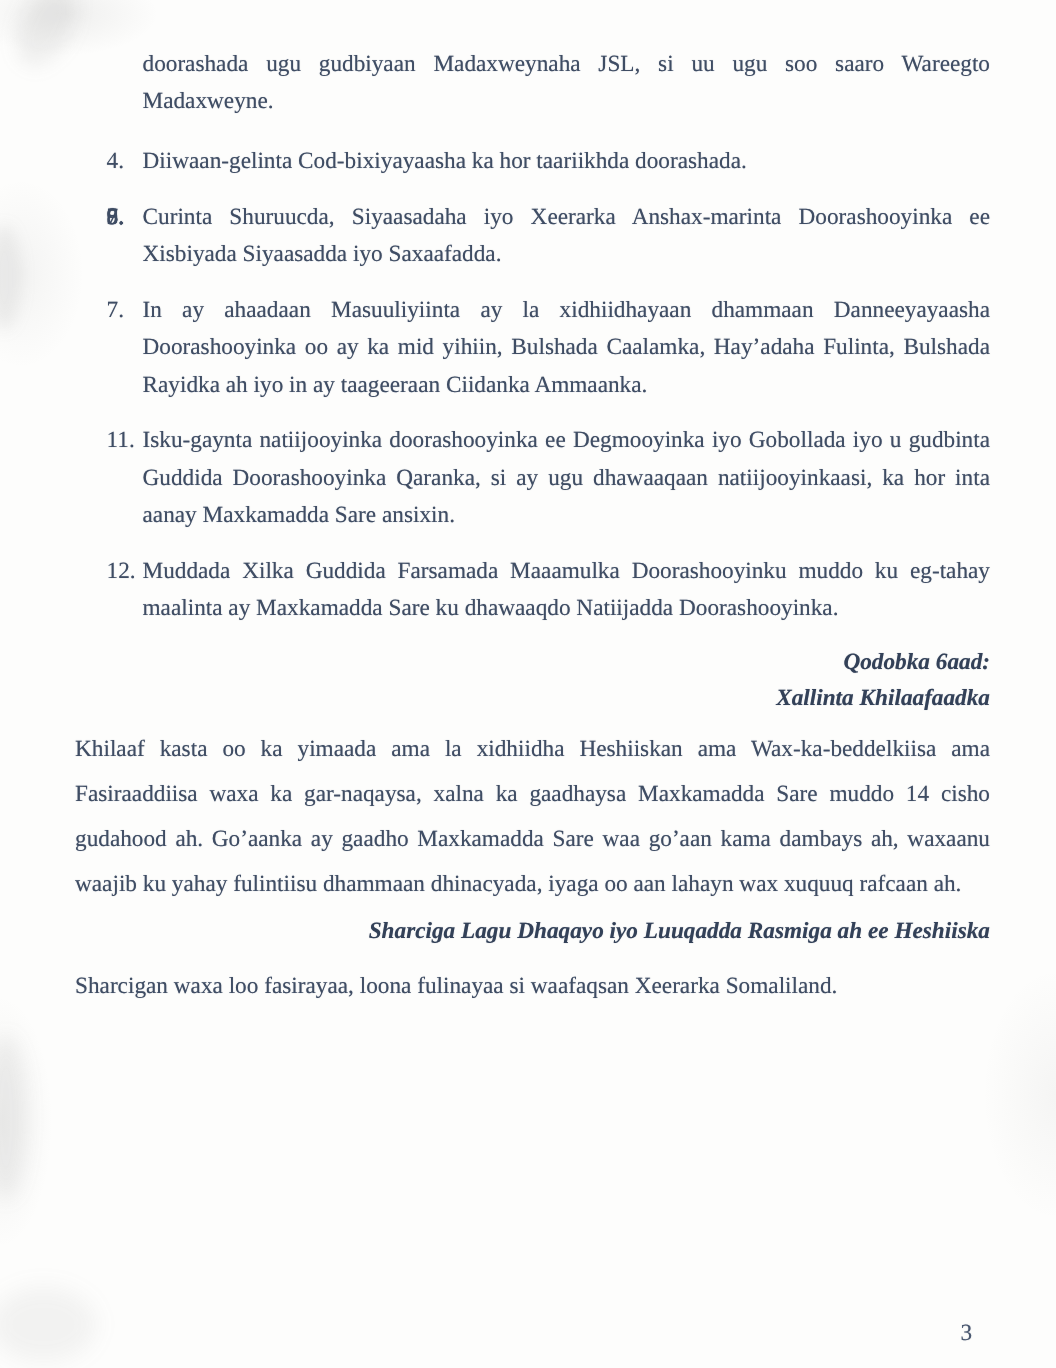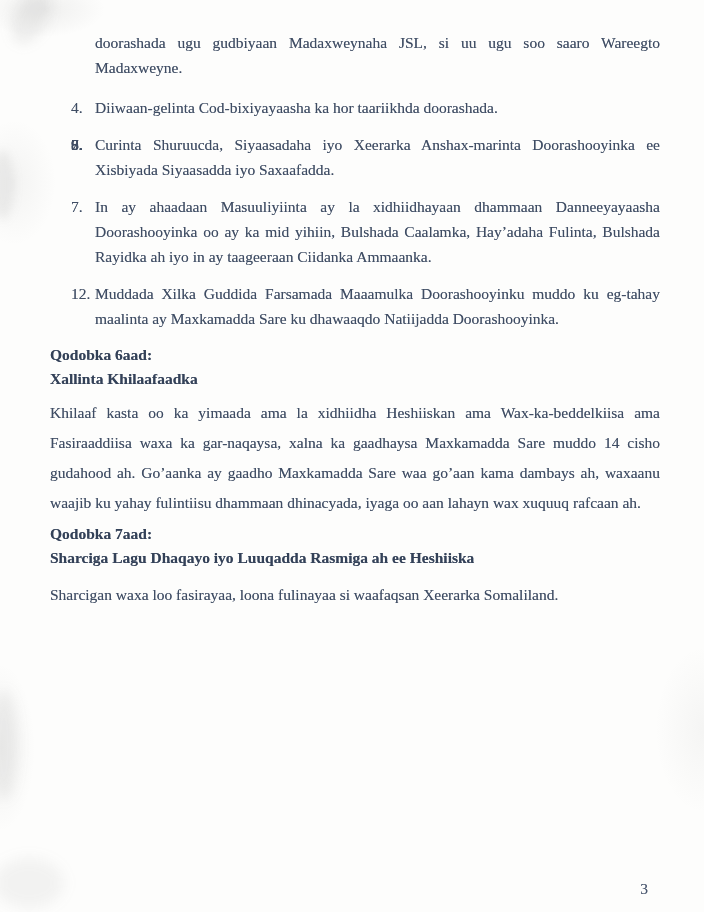--- a/index.html
+++ b/index.html
@@ -41,25 +41,26 @@
     padding-left: 45px;
     margin-bottom: 12px;
     text-align: justify;
   }
   .li .num {
     position: absolute;
     left: 21px;
     top: 0;
   }
   .heading {
-    text-align: left;
+    text-align: right;
     font-weight: bold;
     color: #334158;
     margin: 0;
     line-height: 24px;
+    font-style: italic;
   }
   .heading.first { margin-top: 2px; }
   .para {
     margin: 7px 0 0 0;
     text-align: justify;
     line-height: 30px;
   }
   .para.last {
     text-align: left;
     margin-top: 10px;
@@ -121,31 +122,31 @@
     <p class="continuation">doorashada ugu gudbiyaan Madaxweynaha JSL, si uu ugu soo saaro Wareegto Madaxweyne.</p>
 
     <div class="list">
         <div class="li"><span class="num">4.</span><span class="txt">Diiwaan-gelinta Cod-bixiyayaasha ka hor taariikhda doorashada.</span></div>
         <div class="li"><span class="num">5.</span></div>
         <div class="li"><span class="num">6.</span></div>
         <div class="li"><span class="num">7.</span></div>
         <div class="li"><span class="num">8.</span></div>
         <div class="li"><span class="num">9.</span><span class="txt">Curinta Shuruucda, Siyaasadaha iyo Xeerarka Anshax-marinta Doorashooyinka ee Xisbiyada Siyaasadda iyo Saxaafadda.</span></div>
         <div class="li"><span class="num">7.</span><span class="txt">In ay ahaadaan Masuuliyiinta ay la xidhiidhayaan dhammaan Danneeyayaasha Doorashooyinka oo ay ka mid yihiin, Bulshada Caalamka, Hay’adaha Fulinta, Bulshada Rayidka ah iyo in ay taageeraan Ciidanka Ammaanka.</span></div>
+        <div class="li"><span class="num">11.</span><span class="txt">Isku-gaynta natiijooyinka doorashooyinka ee Degmooyinka iyo Gobollada iyo u gudbinta Guddida Doorashooyinka Qaranka, si ay ugu dhawaaqaan natiijooyinkaasi, ka hor inta aanay Maxkamadda Sare ansixin.</span></div>
         <div class="li"><span class="num">12.</span><span class="txt">Muddada Xilka Guddida Farsamada Maaamulka Doorashooyinku muddo ku eg-tahay maalinta ay Maxkamadda Sare ku dhawaaqdo Natiijadda Doorashooyinka.</span></div>
       </div>
 
     <div class="section">
       <p class="heading first">Qodobka 6aad:</p>
       <p class="heading">Xallinta Khilaafaadka</p>
       <p class="para">Khilaaf kasta oo ka yimaada ama la xidhiidha Heshiiskan ama Wax-ka-beddelkiisa ama Fasiraaddiisa waxa ka gar-naqaysa, xalna ka gaadhaysa Maxkamadda Sare muddo 14 cisho gudahood ah. Go’aanka ay gaadho Maxkamadda Sare waa go’aan kama dambays ah, waxaanu waajib ku yahay fulintiisu dhammaan dhinacyada, iyaga oo aan lahayn wax xuquuq rafcaan ah.</p>
     </div>
 
     <div class="section">
-      <p class="heading first">Qodobka 7aad:</p>
       <p class="heading">Sharciga Lagu Dhaqayo iyo Luuqadda Rasmiga ah ee Heshiiska</p>
       <p class="para last">Sharcigan waxa loo fasirayaa, loona fulinayaa si waafaqsan Xeerarka Somaliland.</p>
     </div>
 
   </div>
 
   <div class="page-number">3</div>
 
 </div>
 

